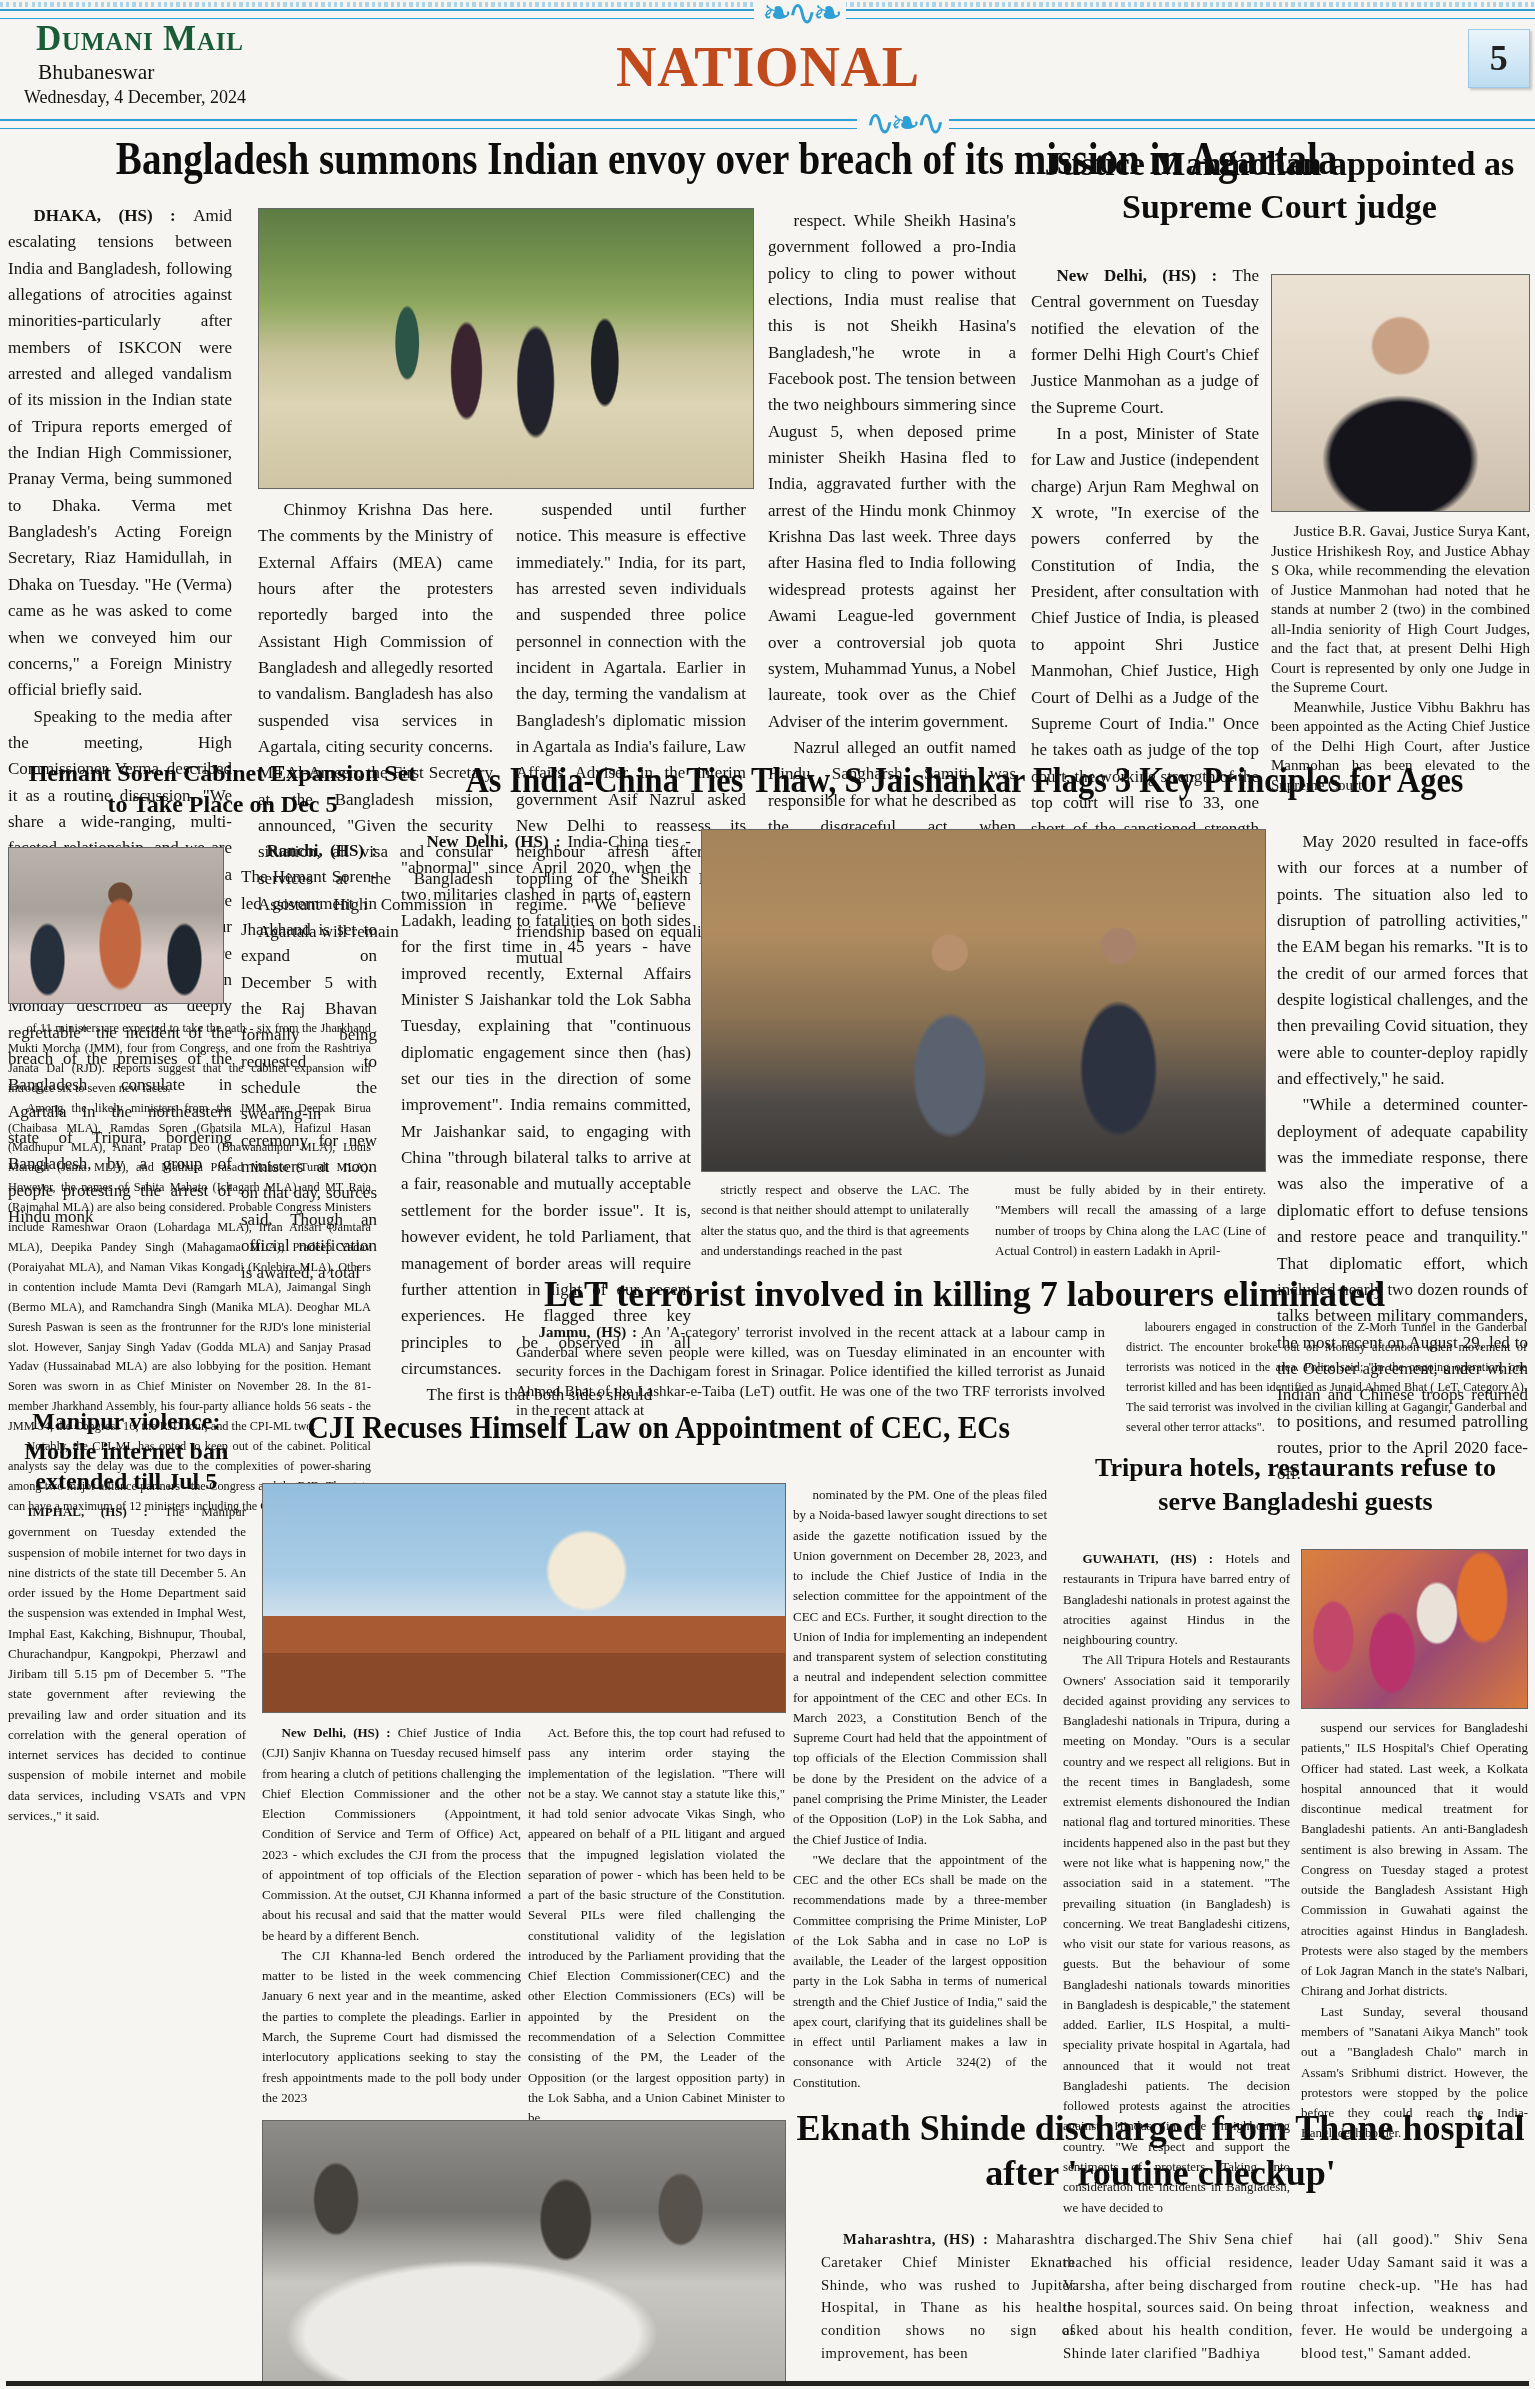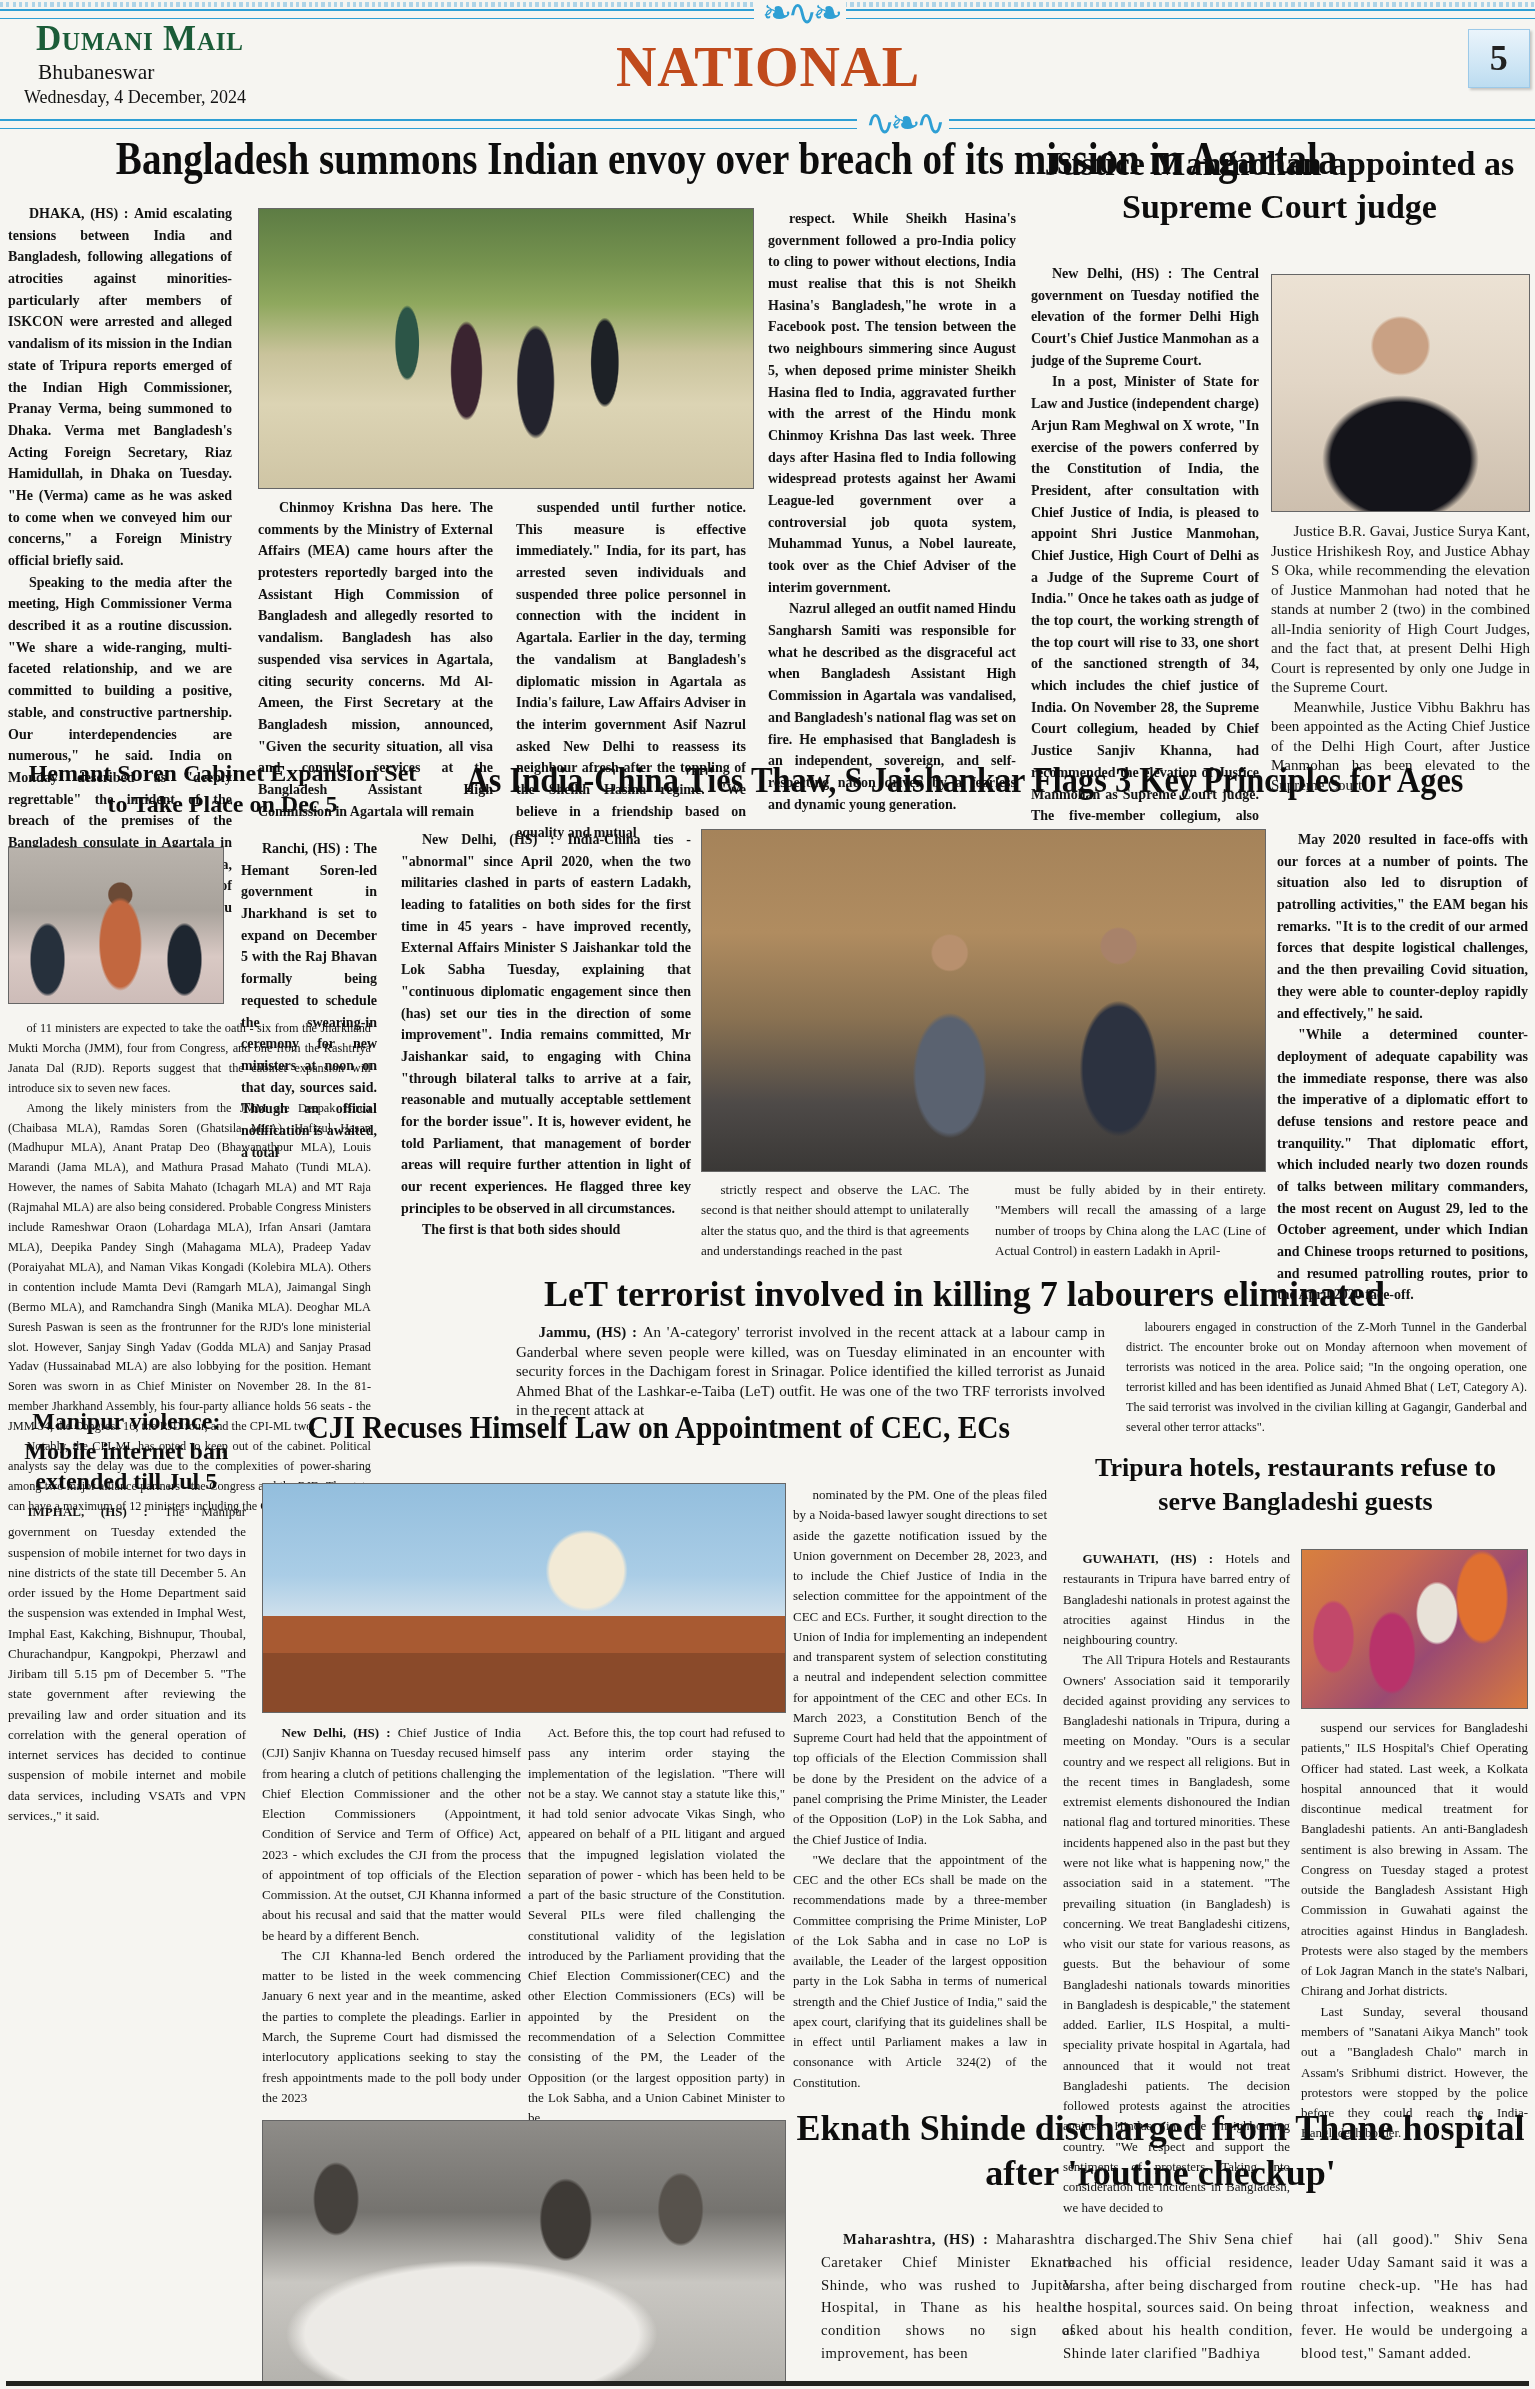--- a/index.html
+++ b/index.html
@@ -16,21 +16,21 @@
   .section{position:absolute;left:0;top:35px;width:100%;text-align:center;font-size:56px;font-weight:700;
         color:#c04a1c;letter-spacing:0.8px;}
   .pagenum{position:absolute;right:6.3px;top:28.6px;width:60px;height:57px;text-align:center;line-height:57px;
         font-size:36px;font-weight:700;color:#222;border:0.8px solid #9cc9e8;
         background:linear-gradient(180deg,#eaf4fb,#cfe6f5 60%,#bcdcf0);box-shadow:1.6px 1.6px 2.4px rgba(0,0,0,.2);}
   .hl{position:absolute;font-weight:700;text-align:center;color:#0d0d0d;line-height:1.12;}
   .hl .sq{display:inline-block;white-space:nowrap;transform-origin:50% 50%;}
   .col{position:absolute;text-align:justify;}
   .col p{margin:0;text-indent:1.5em;}
   .b16 p{font-size:13px;line-height:1.56;}
-  .b17 p{font-size:14px;line-height:1.55;font-weight:bold;}
+  .b17 p{font-size:17px;line-height:1.55;}
   .b15 p{font-size:12.3px;line-height:1.62;}
   .b19 p{font-size:15px;line-height:1.3;}
   .bek p{font-size:14.7px;line-height:1.55;letter-spacing:0.5px;}
   .ph{position:absolute;border:0.8px solid #666;box-sizing:border-box;}
   .ph-garden{background:
      radial-gradient(ellipse 32px 95px at 56% 62%,#23232d 0 55%,transparent 60%),
      radial-gradient(ellipse 27px 83px at 42% 58%,#3a2430 0 55%,transparent 60%),
      radial-gradient(ellipse 24px 75px at 70% 55%,#1d2126 0 55%,transparent 60%),
      radial-gradient(ellipse 20.6px 63px at 30% 48%,#2c5547 0 55%,transparent 60%),
      linear-gradient(180deg,#5d7c44 0%,#76934f 20%,#8fa85e 34%,#c9c39b 52%,#dcd4b4 70%,#cfc5a5 100%);}

